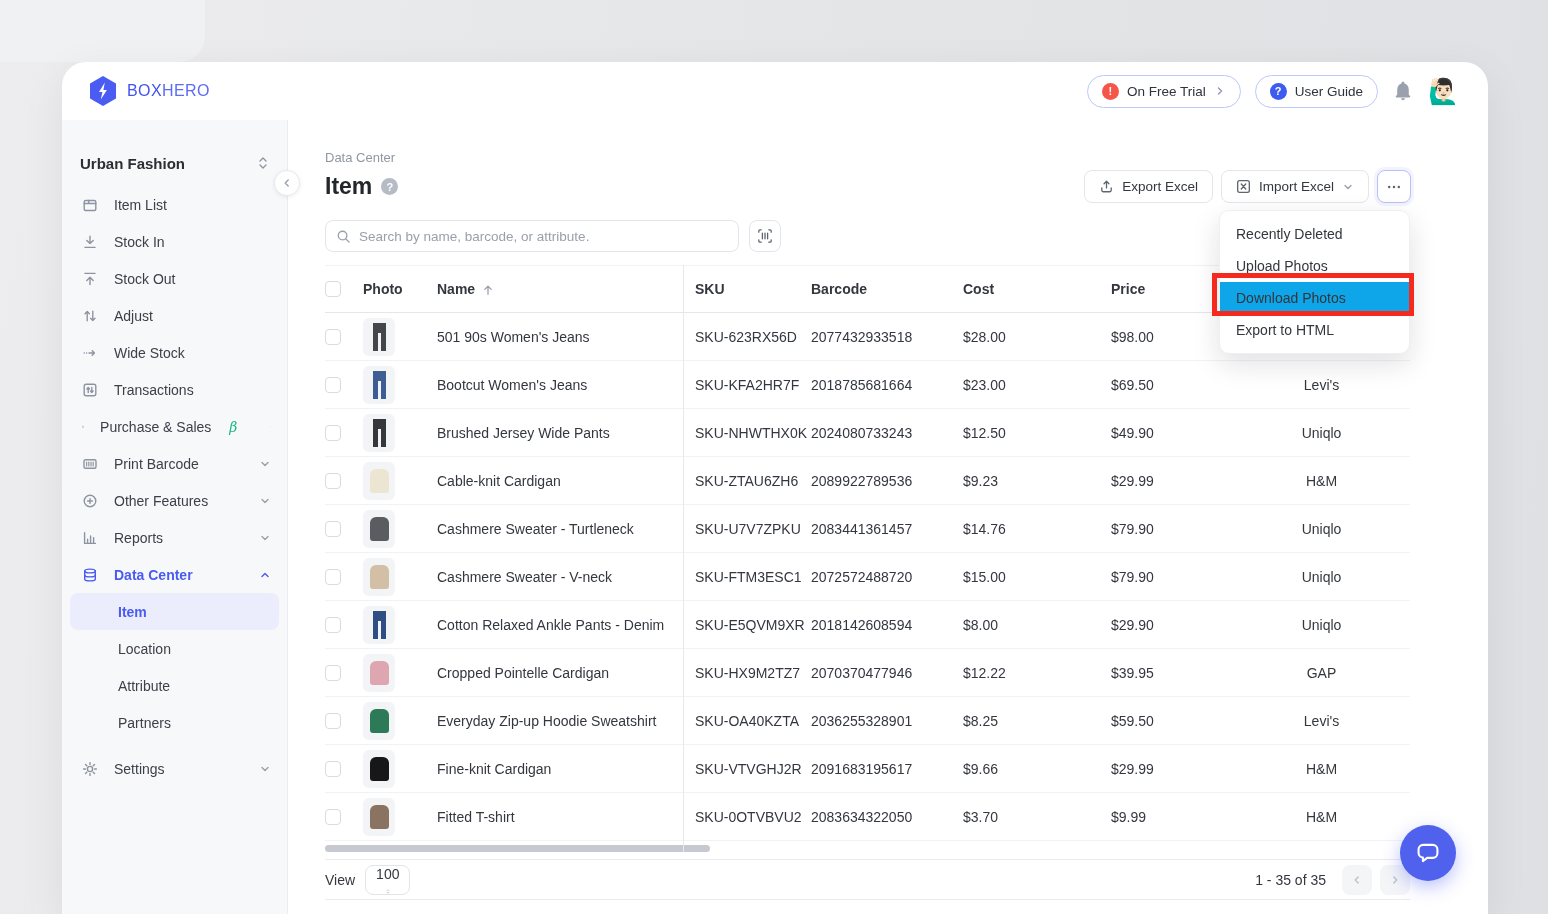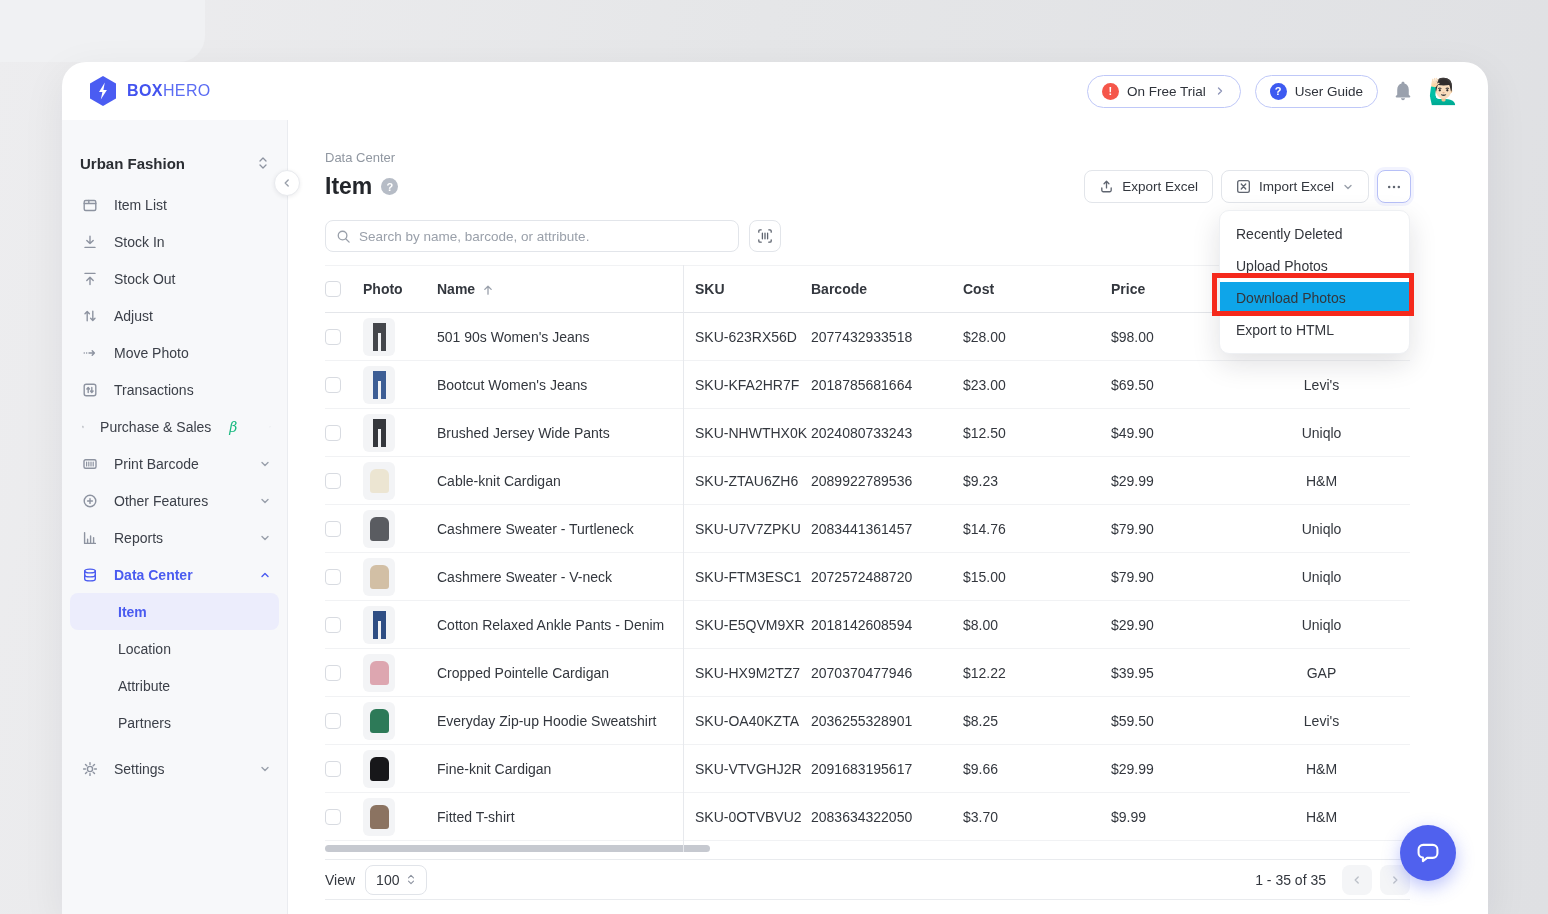--- a/index.html
+++ b/index.html
@@ -11,21 +11,21 @@
 
   .bg-tab { position:absolute; top:0; left:0; width:205px; height:62px; background:#f0f1f3; border-radius:0 0 26px 0; }
 
   .card { position:absolute; left:62px; top:62px; width:1426px; height:852px; background:#fff;
           border-radius:24px 24px 0 0; box-shadow:0 12px 44px rgba(20,24,40,.07); }
 
   
   .topbar { height:58px; display:flex; align-items:center; justify-content:space-between; padding:0 28px 0 26px; }
   .logo { display:flex; align-items:center; gap:9px; }
   .logo-text { font-size:16px; letter-spacing:.4px; color:#4353ef; }
-  .logo-text b { font-weight:700; }
+  .logo-text b { font-weight:400; }
   .logo-text span.lt { font-weight:400; color:#5b6cf3; }
   .top-right { display:flex; align-items:center; gap:14px; }
   .pill { display:flex; align-items:center; gap:8px; height:33px; padding:0 14px; border:1px solid #bfc8f8;
           border-radius:17px; background:#fff; font-size:13.5px; color:#2f333b; cursor:pointer; }
   .badge-circle { width:17px; height:17px; border-radius:50%; display:flex; align-items:center; justify-content:center;
                   color:#fff; font-size:11px; font-weight:700; }
   .badge-red { background:#f5564a; }
   .badge-blue { background:#3d5af1; }
   .pill .chev-r { stroke:#8f96b8; }
   .avatar { width:32px; height:32px; display:flex; align-items:center; justify-content:center; font-size:25px; cursor:pointer; }
@@ -105,21 +105,21 @@
       background:linear-gradient(var(--c),var(--c)) top/100% 10px no-repeat,
                  linear-gradient(90deg,var(--c) 0 42%,transparent 42% 58%,var(--c) 58% 100%) bottom/100% 19px no-repeat; }
   .h-scroll { margin-top:4px; height:7px; width:1085px; }
   .h-thumb { width:385px; height:7px; border-radius:4px; background:#c6c9d0; cursor:pointer; }
 
   
   .table-footer { width:1085px; margin-top:7px; border-top:1px solid #e9ebee; border-bottom:1px solid #e9ebee;
                   height:41px; display:flex; align-items:center; justify-content:space-between; }
   .view-group { display:flex; align-items:center; gap:10px; font-size:14px; color:#33373e; }
   .page-size { display:flex; align-items:center; gap:7px; height:30px; border:1px solid #e1e4e9; border-radius:8px;
-               padding:0 10px; font-size:14px; cursor:pointer; background:#fff; }
+               padding:0 10px; font-size:14px; cursor:pointer; background:#fff;flex-direction:column; }
   .pager { display:flex; align-items:center; gap:8px; }
   .range { font-size:14px; color:#33373e; margin-right:8px; }
   .page-btn { width:30px; height:30px; border-radius:8px; background:#f4f5f7; border:none; display:flex; align-items:center;
               justify-content:center; cursor:default; }
   .page-btn svg path { stroke:#bcc1c9; }
 
   
   .menu { position:absolute; left:1157px; top:148px; width:191px; background:#fff; border:1px solid #eef0f3;
           border-radius:10px; box-shadow:0 10px 28px rgba(20,24,40,.13); padding:7px 0; z-index:20; }
   .menu-item { height:32px; display:flex; align-items:center; padding-left:16px; font-size:14px; color:#33363c; cursor:pointer; }
@@ -204,21 +204,21 @@
         <div class="nav-item">
           <svg class="ico" width="16" height="16" viewBox="0 0 16 16">
               <path d="M5.2 12.8V3.6M5.2 3.6L3 5.8M5.2 3.6l2.2 2.2M10.8 3.2v9.2M10.8 12.4L8.6 10.2M10.8 12.4l2.2-2.2"></path>
             </svg>
           <span class="lbl">Adjust</span>
         </div>
         <div class="nav-item">
           <svg class="ico" width="16" height="16" viewBox="0 0 16 16">
               <path d="M2.2 8h.1M4.6 8h.1M7 8h5.3M10.2 5.8L12.4 8l-2.2 2.2"></path>
             </svg>
-          <span class="lbl">Move Photo</span>
+          <span class="lbl">Wide Stock</span>
         </div>
         <div class="nav-item">
           <svg class="ico" width="16" height="16" viewBox="0 0 16 16">
               <rect x="2.2" y="2.2" width="11.6" height="11.6" rx="2"></rect>
               <path d="M6.2 10.6v-5M4.9 7l1.3-1.4L7.5 7M9.8 5.4v5M8.5 9l1.3 1.4L11.1 9"></path>
             </svg>
           <span class="lbl">Transactions</span>
         </div>
         <div class="nav-item">
           <svg class="ico" width="16" height="16" viewBox="0 0 16 16">

